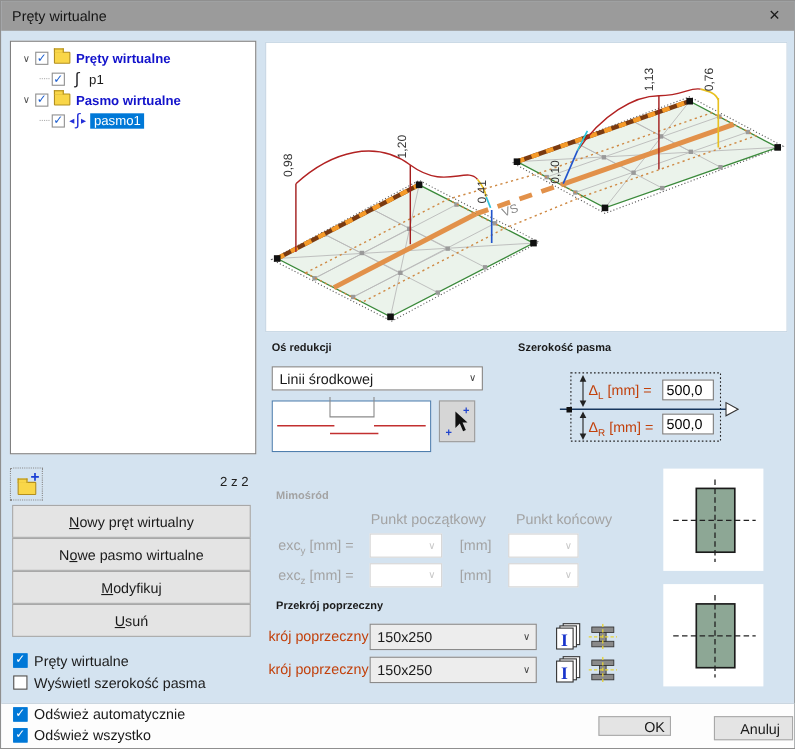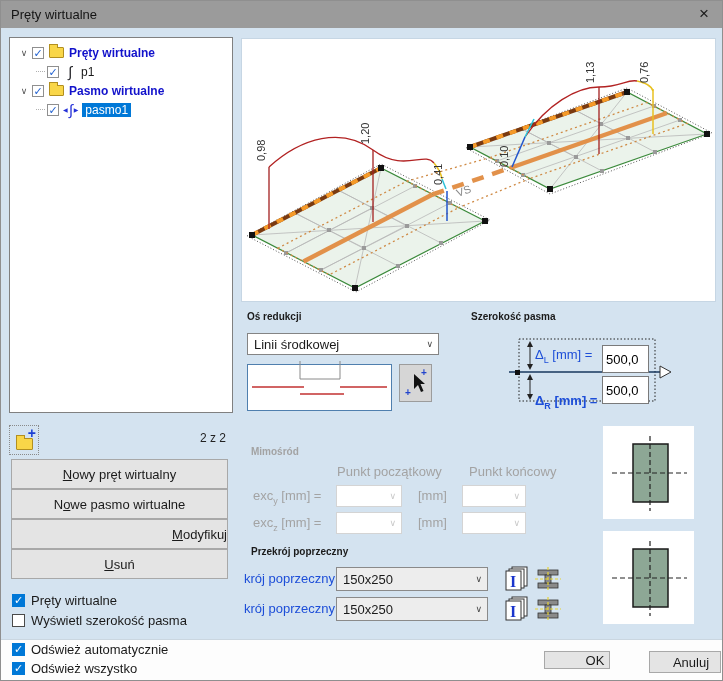--- a/index.html
+++ b/index.html
@@ -25,34 +25,34 @@
   .tlabel { white-space:nowrap; }
   .tlabel.folder-text { color:#1212cb; font-weight:bold; }
   .tlabel.selected { background:#0078d7; color:#fff; padding:0 3px; }
   .child { margin-left:26px; }
   .child::before { content:""; width:9px; height:1px; border-top:1px dotted #b0b0b0; margin-right:2px; }
 
   .viewport { position:absolute; left:240px; top:37px; width:475px; height:264px; background:#fff; border:1px solid #c6d6e4; }
 
   .heading { position:absolute; font-weight:bold; font-size:10px; color:#1a1a1a; }
   .heading.gray { color:#a3a3a3; }
-  .glabel { position:absolute; font-size:13px; color:#1d4ed8; white-space:nowrap; }
+  .glabel { position:absolute; font-size:13px; color:#c2410c; white-space:nowrap; }
   .glabel.gray { color:#a3a3a3; }
   sub { font-size:9px; }
 
   .combo { position:absolute; background:#fff; border:1px solid #848484; font-size:13px; display:flex; align-items:center; padding:0 18px 0 6px; cursor:default; }
   .combo .dd { position:absolute; right:5px; top:50%; transform:translateY(-52%); color:#444; font-size:9px; }
   .combo.grayed { background:#ededed; border-color:#8a8a8a; }
   .combo.disabled { border-color:#d4d4d4; color:#bbb; }
   .combo.disabled .dd { color:#c8c8c8; }
 
   .diagram { position:absolute; left:246px; top:363px; width:145px; height:47px; background:#fff; border:1px solid #4f7fae; overflow:visible; }
   .picker-btn { position:absolute; left:398px; top:363px; width:33px; height:38px; background:#d6d6d6; border:1px solid #9c9c9c; }
 
-  .num-input { position:absolute; width:47px; height:28px; border:1px solid #7a7a7a; background:#fff; font:13px "Liberation Sans", sans-serif; padding:8px 3px; }
+  .num-input { position:absolute; width:47px; height:19px; border:1px solid #7a7a7a; background:#fff; font:13px "Liberation Sans", sans-serif; padding:8px 3px; }
 
   .tool-btn { position:absolute; left:8px; top:424px; width:30px; height:30px; background:transparent; border:1px dotted #8a8a8a; }
   .tool-btn .folder { position:absolute; left:5px; top:12px; width:17px; height:12px; }
   .tool-btn .plus { position:absolute; right:2px; top:-1px; color:#1a3fd4; font-weight:bold; font-size:14px; }
   .counter { position:absolute; left:170px; top:430px; width:55px; text-align:right; font-size:12px; color:#222; }
 
   .btn { position:absolute; background:#e4e4e4; border:1px solid #a8a8a8; font:13px "Liberation Sans", sans-serif; color:#1a1a1a; display:flex; align-items:center; justify-content:center; cursor:pointer; }
   .btn .key { text-decoration:underline; }
   .action { left:10px; width:217px; height:30px; }
 
@@ -245,39 +245,39 @@
       <polygon points="25,34 22,28 28,28" fill="#222"></polygon>
     <line x1="25" y1="40" x2="25" y2="61" stroke="#222" stroke-width="1"></line>
     <polygon points="25,64 22,58 28,58" fill="#222"></polygon>
       <polygon points="25,38 22,44 28,44" fill="#222"></polygon>
   </svg>
   <div class="glabel" style="left:534px; top:346px;">
     <span>Δ</span><sub>L</sub>
     <span>[mm] =</span>
   </div>
   <input class="num-input" style="left: 601px; top: 344px;" value="500,0">
-  <div class="glabel" style="left:534px; top:392px;font-weight:bold;">
+  <div class="glabel" style="left:534px; top:380px;">
     <span>Δ</span><sub>R</sub>
     <span>[mm] =</span>
   </div>
   <input class="num-input" style="left: 601px; top: 375px;" value="500,0">
 
   <div class="tool-btn">
     <span class="folder"></span>
     <span class="plus">+</span>
   </div>
   <div class="counter">2 z 2</div>
 
   <div class="btn action" style="top:458px;">
     <span><span></span><span class="key">N</span><span>owy pręt wirtualny</span></span>
   </div>
   <div class="btn action" style="top:488px;">
     <span><span>N</span><span class="key">o</span><span>we pasmo wirtualne</span></span>
   </div>
-  <div class="btn action" style="top:518px;justify-content:flex-end;">
+  <div class="btn action" style="top:518px;">
     <span><span></span><span class="key">M</span><span>odyfikuj</span></span>
   </div>
   <div class="btn action" style="top:548px;">
     <span><span></span><span class="key">U</span><span>suń</span></span>
   </div>
 
   <div class="cbrow" style="left:11px; top:592px;">
     <span class="cb checked">✓</span>
     <span>Pręty wirtualne</span>
   </div>

